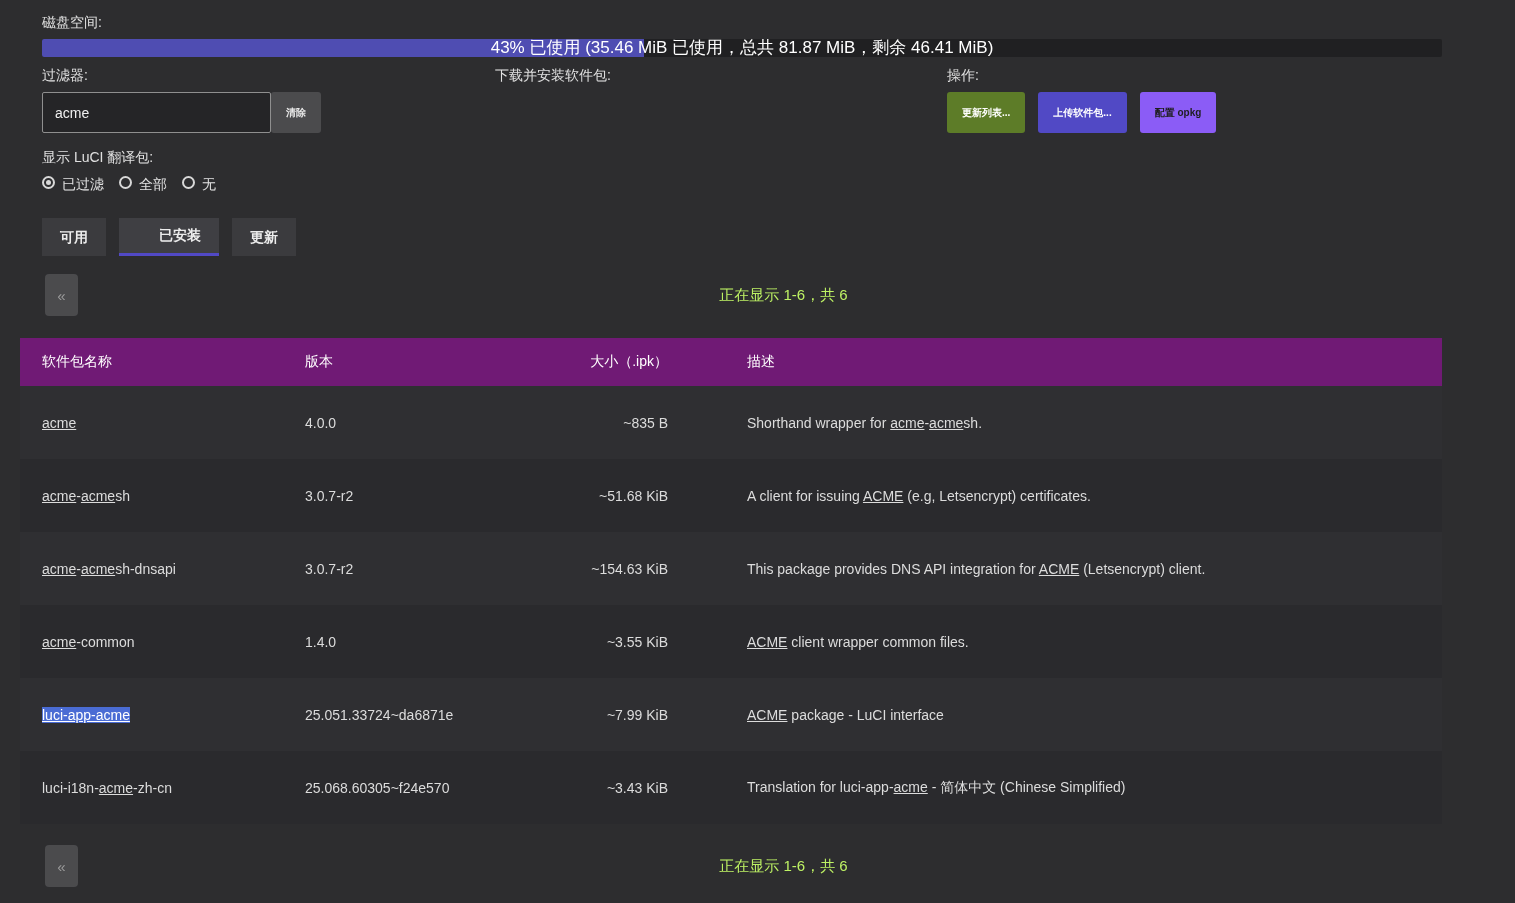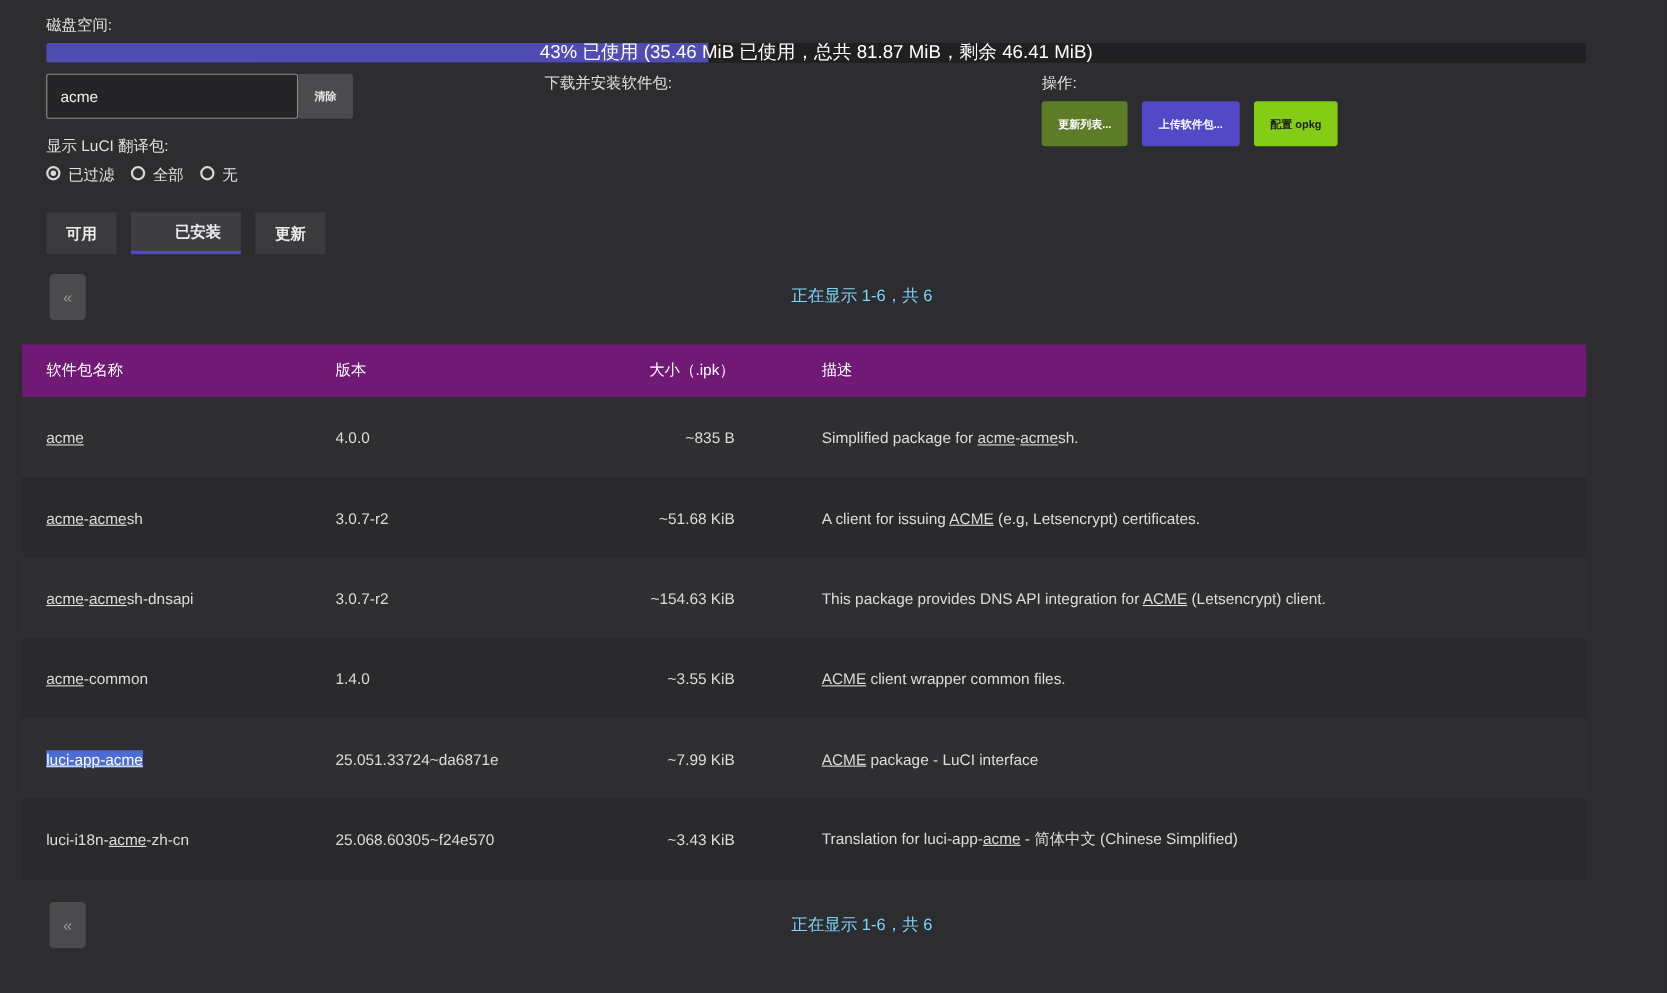--- a/index.html
+++ b/index.html
@@ -39,21 +39,21 @@
     font-family:inherit;
   }
   .text-input::placeholder { color:#9a9a9a; }
   .btn {
     height:41px; padding:0 15px; border:none; border-radius:3px;
     font-weight:bold; font-size:10px; cursor:pointer; font-family:inherit; white-space:nowrap;
   }
   .btn-neutral { background:#4b4b4d; color:#e8e8e8; }
   .btn-action { background:var(--accent-purple,#5149c5); color:#ffffff; }
   .btn-positive { background:var(--positive-green,#5d7c28); color:#ffffff; }
-  .btn-light { background:#84cc16; color:#1e1e1e; }
+  .btn-light { background:#8b5cf6; color:#1e1e1e; }
 
   .i18n-label { margin-top:16px; margin-bottom:9px; }
   .radio-row { display:flex; gap:15px; align-items:center; }
   .radio-option { display:flex; align-items:flex-start; gap:7px; cursor:pointer; color:#e2e2e2; }
   .radio {
     width:13px; height:13px; border-radius:50%; border:2px solid #d8d8d8;
     position:relative; display:inline-block; flex:none;
   }
   .radio.checked::after {
     content:""; position:absolute; left:2px; top:2px; right:2px; bottom:2px;
@@ -69,21 +69,21 @@
   .tab.active { border-bottom:3px solid var(--accent-purple,#5149c5); line-height:35px; background:#3f3f43;padding-left:40px; }
 
   
   .pager { position:relative; height:42px; margin-top:18px; }
   .pager.bottom { margin-top:21px; }
   .pager-btn {
     position:absolute; left:45px; top:0; width:33px; height:42px;
     background:#4b4b4d; border:none; border-radius:4px; color:#9a9a9a;
     font-size:15px; cursor:pointer; font-family:inherit;
   }
-  .pager-status { text-align:center; line-height:42px; font-size:15px; color:#7dd3fc; padding-left:125px; }
+  .pager-status { text-align:center; line-height:42px; font-size:15px; color:#bef264; padding-left:125px; }
 
   
   .ptable { margin:22px 0 0 20px; width:1495px; }
   .thead, .trow { display:grid; grid-template-columns:285px 255px 108px 1fr; align-items:center; }
   .thead { background:#701a75; height:48px; font-weight:normal; color:#ffffff; }
   .trow { height:73px; color:#dcdcdc; }
   .trow:nth-child(odd) { background:#2f2f32; }
   .trow:nth-child(even) { background:#2a2a2d; }
   .th-name, .td-name { padding-left:22px; }
   .th-size, .td-size { text-align:right; }
@@ -100,20 +100,21 @@
     <div class="field-label">磁盘空间:</div>
     <div class="progressbar">
       <div class="progress-fill" style="width: 43%;"></div>
       <div class="progress-text">43% 已使用 (35.46 MiB 已使用，总共 81.87 MiB，剩余 46.41 MiB)</div>
     </div>
   </div>
 
   <div class="controls">
 
     <div class="col-filter">
+      <div class="field-label">过滤器:</div>
       <div class="hstack">
         <input class="text-input" type="text" value="acme" style="">
         <button class="btn btn-neutral">清除</button>
       </div>
       <div class="field-label i18n-label">显示 LuCI 翻译包:</div>
       <div class="radio-row">
         <label class="radio-option">
           <span class="radio checked"></span>
           <span>已过滤</span>
         </label>
@@ -159,21 +160,21 @@
       <div class="th th-name">软件包名称</div>
       <div class="th th-version">版本</div>
       <div class="th th-size">大小（.ipk）</div>
       <div class="th th-desc">描述</div>
     </div>
     <div class="tbody">
         <div class="trow">
           <div class="td td-name"><span><span class="lnk">acme</span></span></div>
           <div class="td td-version">4.0.0</div>
           <div class="td td-size">~835 B</div>
-          <div class="td td-desc"><span>Simplified package for </span><span class="lnk">acme</span><span>-</span><span class="lnk">acme</span><span>sh.</span></div>
+          <div class="td td-desc"><span>Shorthand wrapper for </span><span class="lnk">acme</span><span>-</span><span class="lnk">acme</span><span>sh.</span></div>
         </div>
         <div class="trow">
           <div class="td td-name"><span><span class="lnk">acme</span><span>-</span><span class="lnk">acme</span><span>sh</span></span></div>
           <div class="td td-version">3.0.7-r2</div>
           <div class="td td-size">~51.68 KiB</div>
           <div class="td td-desc"><span>A client for issuing </span><span class="lnk">ACME</span><span> (e.g, Letsencrypt) certificates.</span></div>
         </div>
         <div class="trow">
           <div class="td td-name"><span><span class="lnk">acme</span><span>-</span><span class="lnk">acme</span><span>sh-dnsapi</span></span></div>
           <div class="td td-version">3.0.7-r2</div>

